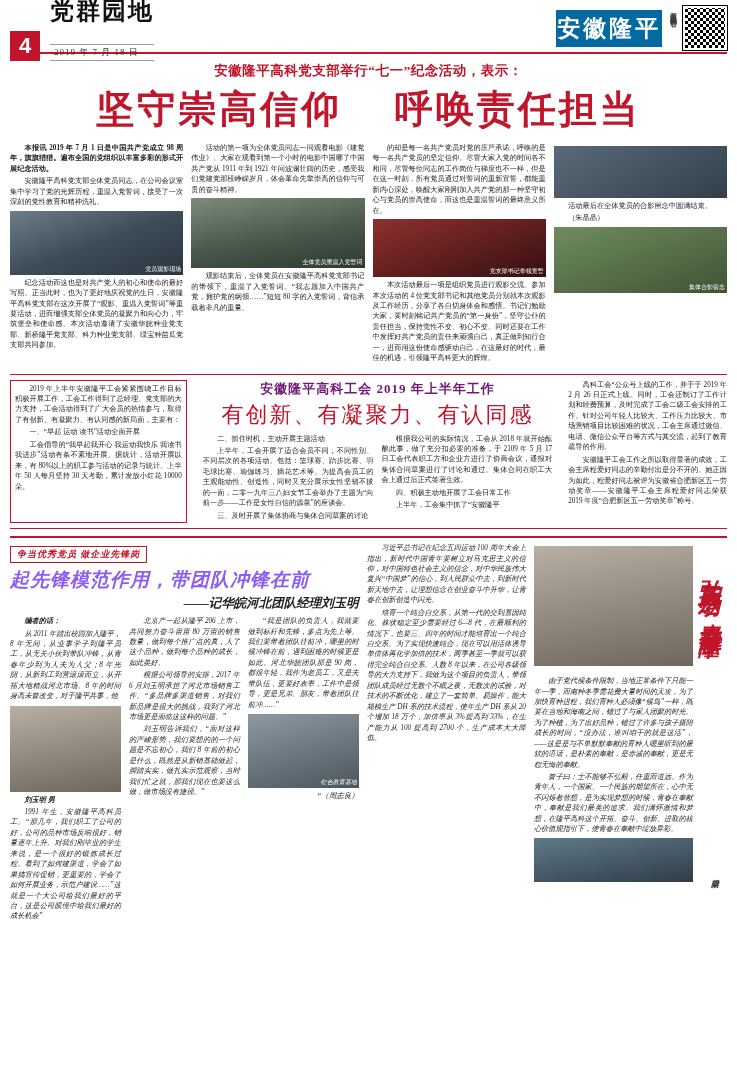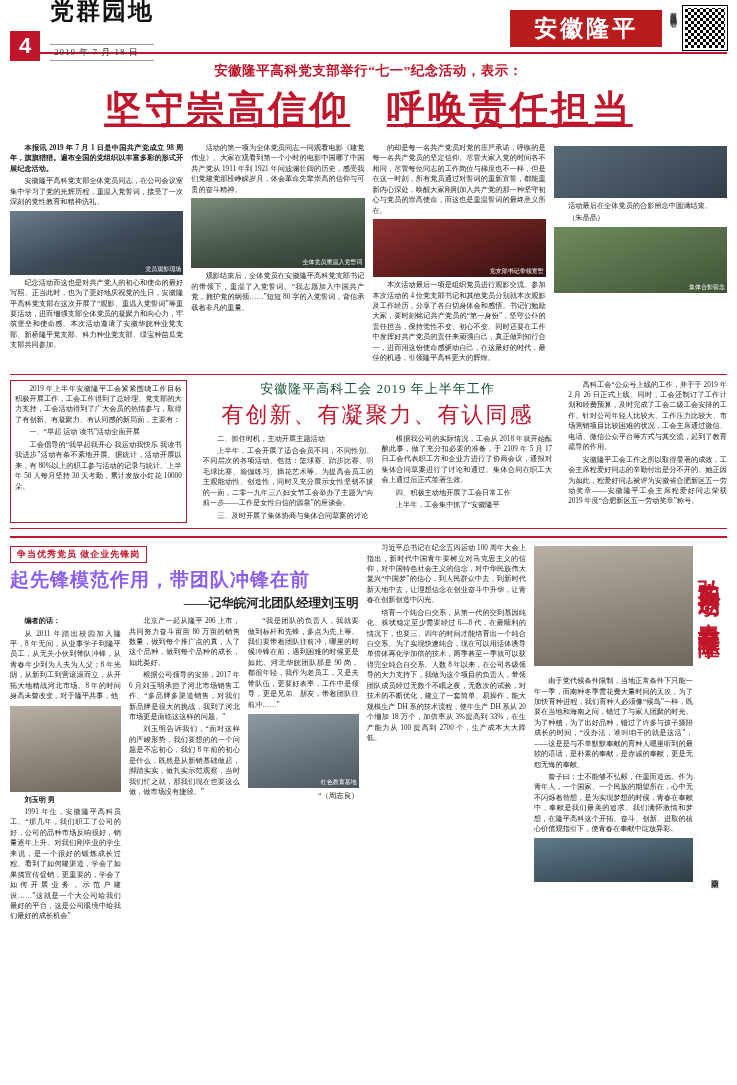--- a/index.html
+++ b/index.html
@@ -44,23 +44,23 @@
     border-top: 1px solid #999; border-bottom: 1px solid #999;
     padding: 1px 4px; display: inline-block;
     letter-spacing: 1px;
   }
   .mast-left { display: flex; align-items: flex-end; }
   .mast-titles { display: flex; flex-direction: column; }
   .mast-right {
     margin-left: auto; display: flex; align-items: center; gap: 6px;
   }
   .paper-logo {
-    background: #b91c1c; color: #fff;
+    background: #0369a1; color: #fff;
     font-size: 23px; font-weight: bold; letter-spacing: 3px;
-    padding: 3px 24px;
+    padding: 3px 1px;
     font-family: "Liberation Serif", serif;
   }
   .qr-note {
     font-size: 7px; color: #333; writing-mode: vertical-rl;
     text-orientation: upright; line-height: 1.25; height: 44px;
     letter-spacing: 1px;
   }
   .qr {
     width: 44px; height: 44px;
     background:
@@ -76,21 +76,21 @@
     text-align: center; color: #c0152a;
     font-size: 13.5px; font-weight: bold; margin-top: 8px;
     letter-spacing: 0.5px;
   }
   .lead-headline {
     text-align: center; color: #c0152a;
     font-size: 38px; font-weight: bold; letter-spacing: 3px;
     margin: 4px 0 8px 0;
     font-family: "Liberation Serif", serif;
   }
-  .lead-headline span { margin: 0 12px; text-decoration: underline; }
+  .lead-headline span { margin: 0 20px; }
 
   
   .cols { display: flex; gap: 8px; }
   .col { flex: 1; }
   .body-text {
     font-size: 7.2px; line-height: 1.45; text-align: justify;
     color: #222;
     text-indent: 2em;
   }
   .body-text p { margin: 0 0 2px 0; }
@@ -135,36 +135,36 @@
   
   .mid-block {
     margin-top: 8px;
     border-top: 1.5px solid #c0152a;
     border-bottom: 1.5px solid #c0152a;
     padding: 5px 0;
     display: flex; gap: 16px;
   }
   .mid-title-wrap { text-align: center; }
   .mid-title {
-    font-size: 13px; font-weight: normal; color: #14532d; letter-spacing: 1px;
+    font-size: 13px; font-weight: bold; color: #701a75; letter-spacing: 1px;
   }
   .mid-subtitle {
     font-size: 22px; font-weight: normal; color: #c0152a;
     letter-spacing: 2px; margin-top: 2px;
   }
   .boxed {
     border: 1px solid #c0152a; padding: 3px 4px;
   }
 
   
   .feature {
     margin-top: 7px;
     border-top: 2px solid #c0152a;
     padding-top: 5px;
-    display: flex; gap: 8px;
+    display: flex; gap: 8px; font-style: italic;
   }
   .ribbon {
     display: inline-block;
     border: 1px solid #c0152a; color: #c0152a;
     font-size: 9px; font-weight: bold; padding: 1px 6px;
     letter-spacing: 1px;
   }
   .feat-head {
     font-size: 19px; font-weight: bold; color: #8b5cf6;
     letter-spacing: 1px; margin: 4px 0 2px 0;

